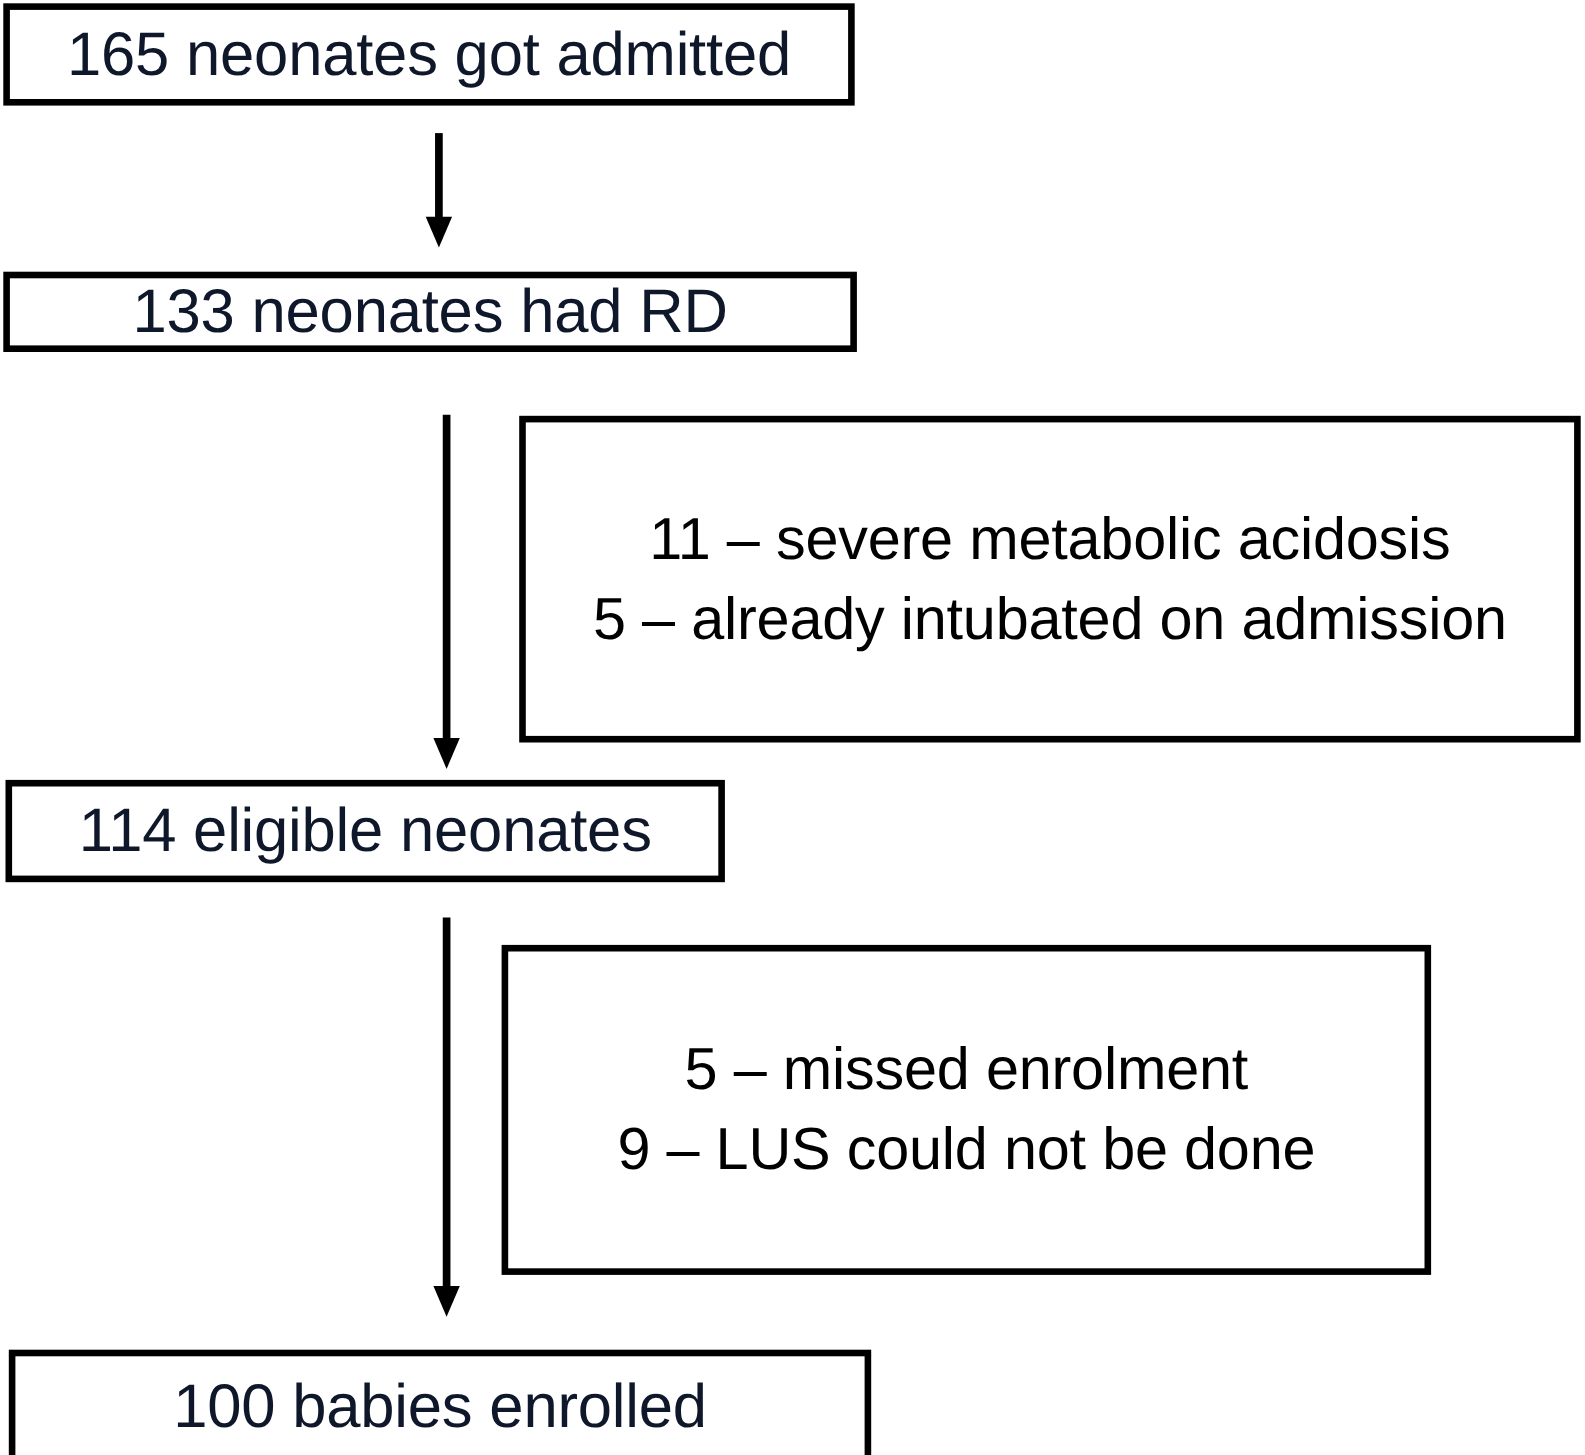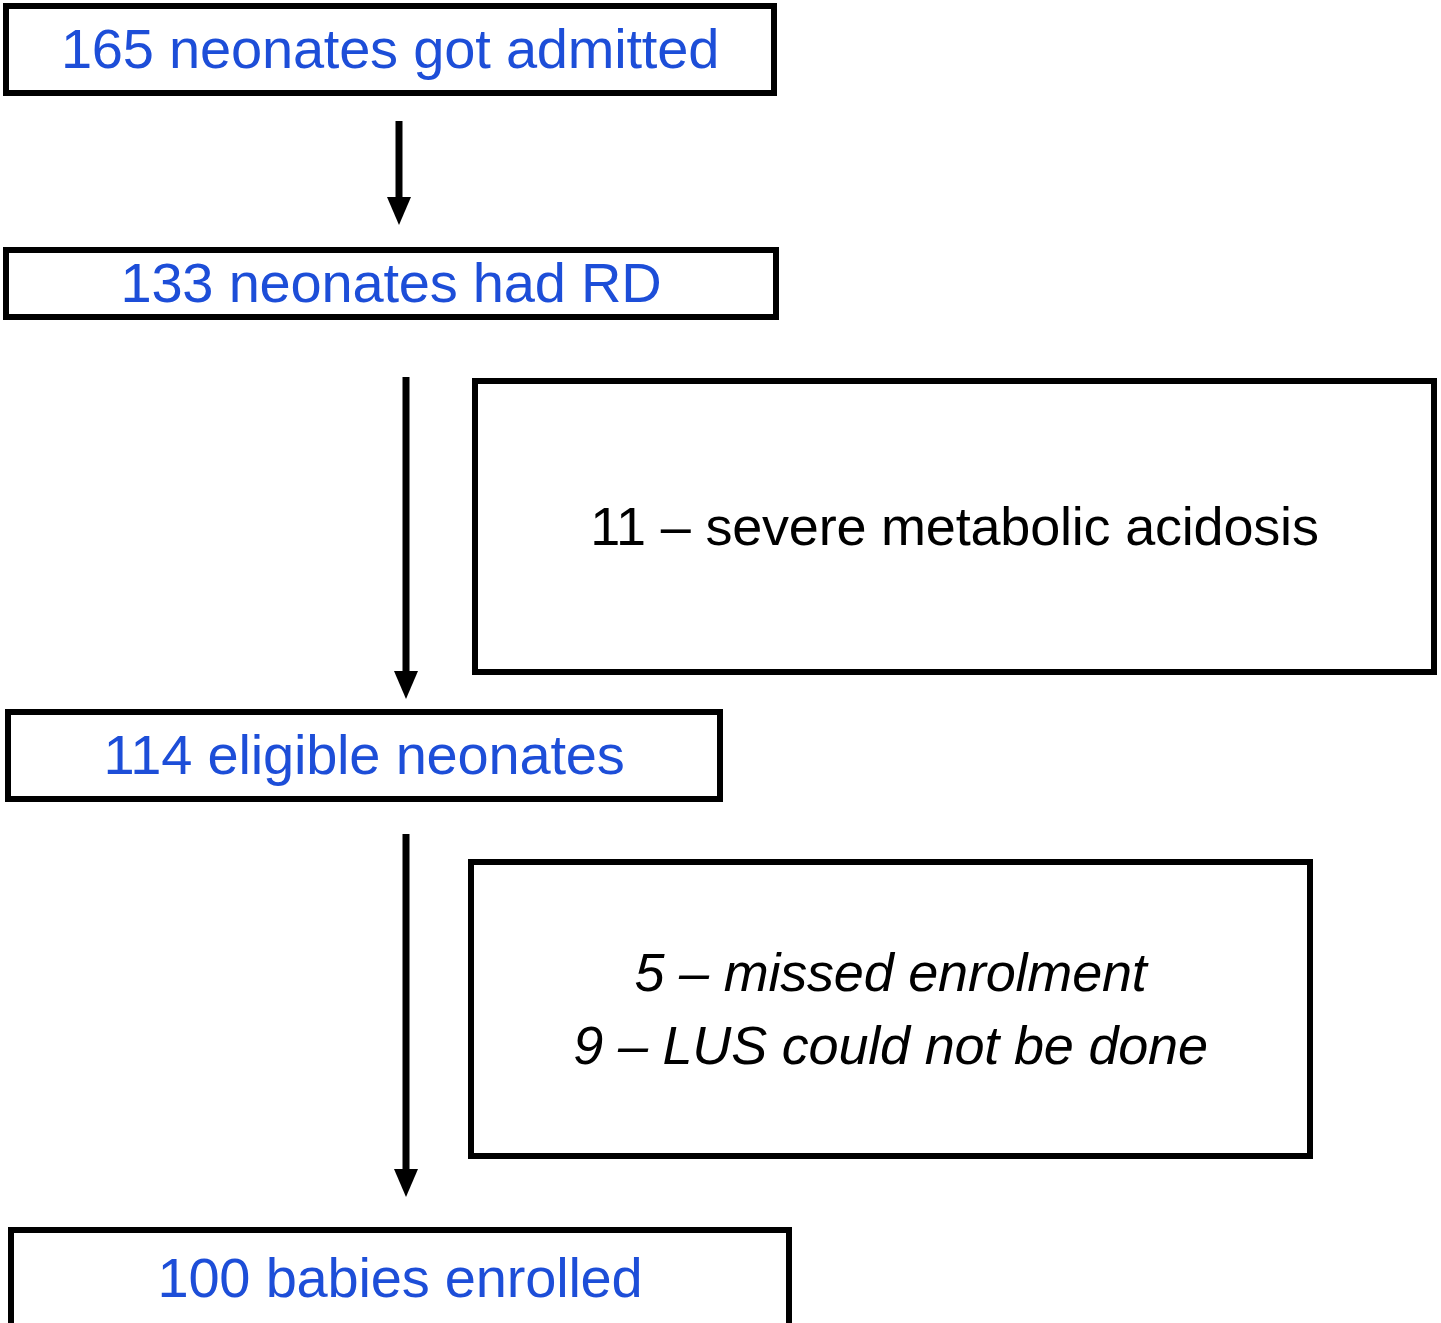--- a/index.html
+++ b/index.html
@@ -23,21 +23,21 @@
     box-sizing: border-box;
     border: 6px solid #000000;
     background: #ffffff;
     display: flex;
     align-items: center;
     justify-content: center;
   }
   .node-label {
     font-size: 56px;
     line-height: 1.05;
-    color: #1d4ed8;
+    color: #0f172a;
     font-stretch: condensed;
     white-space: nowrap;
     letter-spacing: -0.2px;
   }
   .excl-box {
     position: absolute;
     box-sizing: border-box;
     border: 6px solid #000000;
     background: #ffffff;
     display: flex;
@@ -55,24 +55,24 @@
     text-align: center;
   }
   
   .arrow-svg {
     position: absolute;
     overflow: visible;
   }
   
   #box-admitted   { left: 3px;   top: 3px;    width: 774px;  height: 93px; }
   #box-rd         { left: 3px;   top: 247px;  width: 776px;  height: 73px; }
-  #box-eligible   { left: 5px;   top: 709px;  width: 718px;  height: 93px; }
+  #box-eligible   { left: 5px;   top: 709px;  width: 654px;  height: 93px; }
   #box-enrolled   { left: 8px;   top: 1227px; width: 784px;  height: 102px; }
   #excl-box-1     { left: 472px; top: 378px;  width: 965px;  height: 297px; }
-  #excl-box-2     { left: 468px; top: 859px;  width: 845px;  height: 300px; font-style: italic; }
+  #excl-box-2     { left: 456px; top: 859px;  width: 845px;  height: 300px; }
   #arrow-1        { left: 374px; top: 118px;  width: 50px;   height: 110px; }
   #arrow-2        { left: 381px; top: 374px;  width: 50px;   height: 330px; }
   #arrow-3        { left: 381px; top: 831px;  width: 50px;   height: 370px; }
 </style>
 </head>
 <body>
 
 <div id="canvas">
 
   <div class="node-box" id="box-admitted">
@@ -88,20 +88,21 @@
     <span class="node-label">133 neonates had RD</span>
   </div>
 
   <svg class="arrow-svg" id="arrow-2" viewBox="0 0 50 330">
     <line x1="25" y1="3" x2="25" y2="300" stroke="#000000" stroke-width="7"></line>
     <polygon points="25,325 13,297 37,297" fill="#000000"></polygon>
   </svg>
 
   <div class="excl-box" id="excl-box-1">
     <div class="excl-line">11 – severe metabolic acidosis</div>
+    <div class="excl-line">5 – already intubated on admission</div>
   </div>
 
   <div class="node-box" id="box-eligible">
     <span class="node-label">114 eligible neonates</span>
   </div>
 
   <svg class="arrow-svg" id="arrow-3" viewBox="0 0 50 370">
     <line x1="25" y1="3" x2="25" y2="340" stroke="#000000" stroke-width="7"></line>
     <polygon points="25,366 13,338 37,338" fill="#000000"></polygon>
   </svg>

